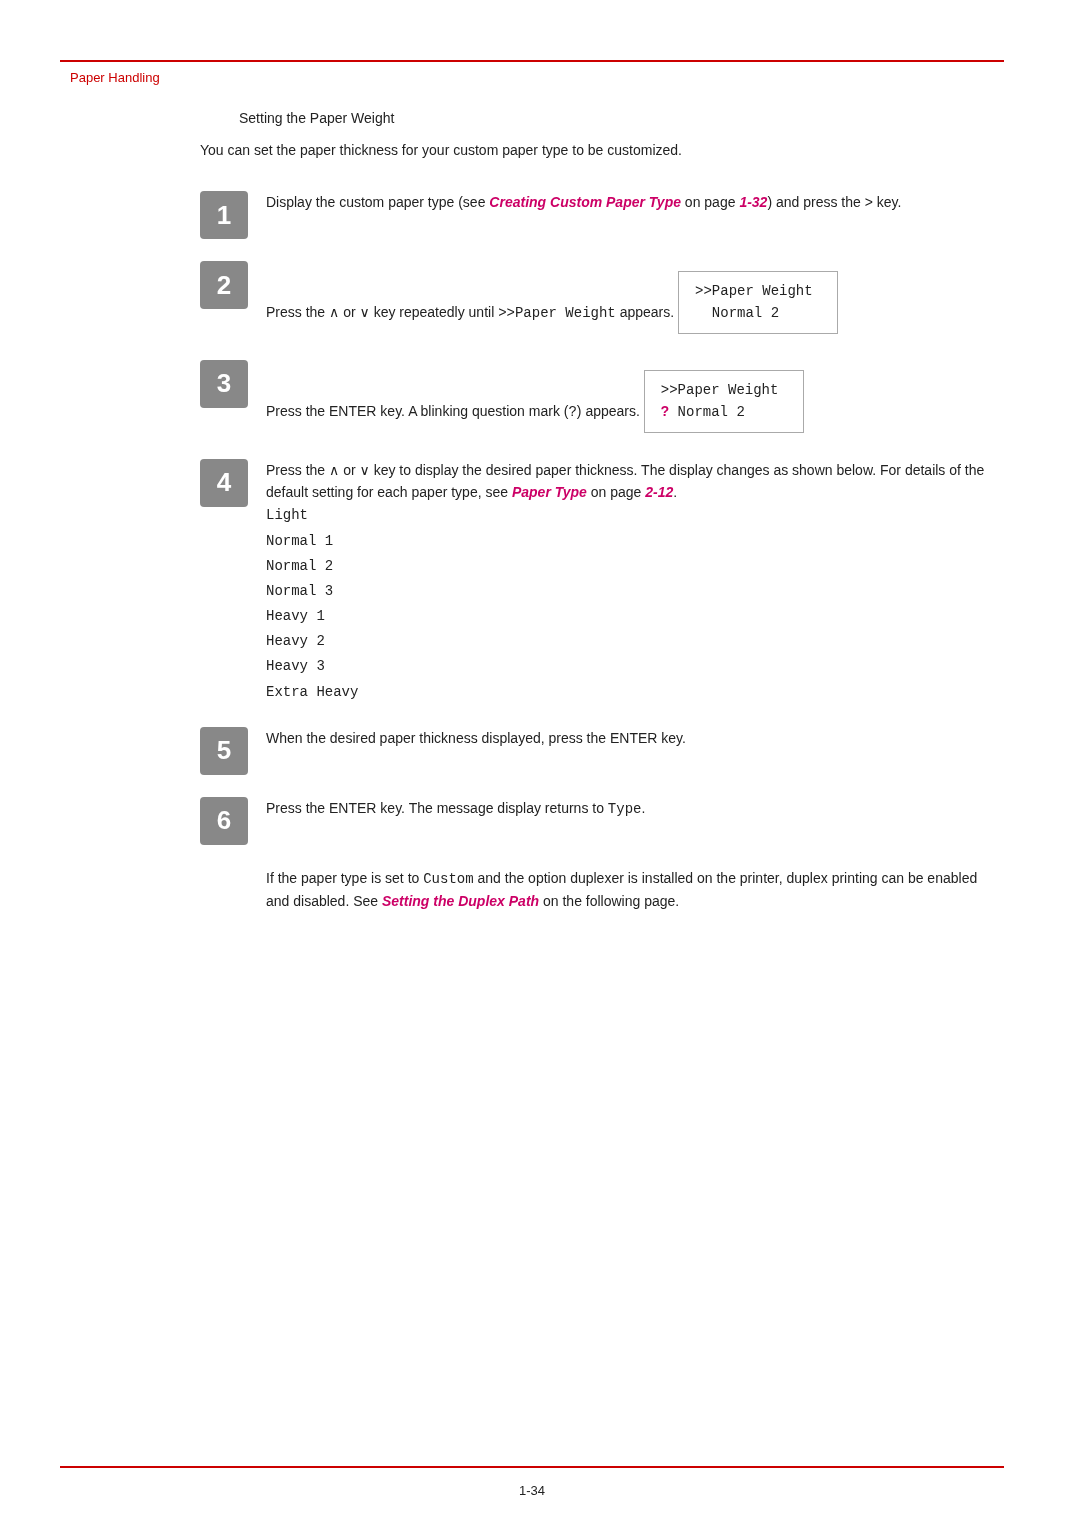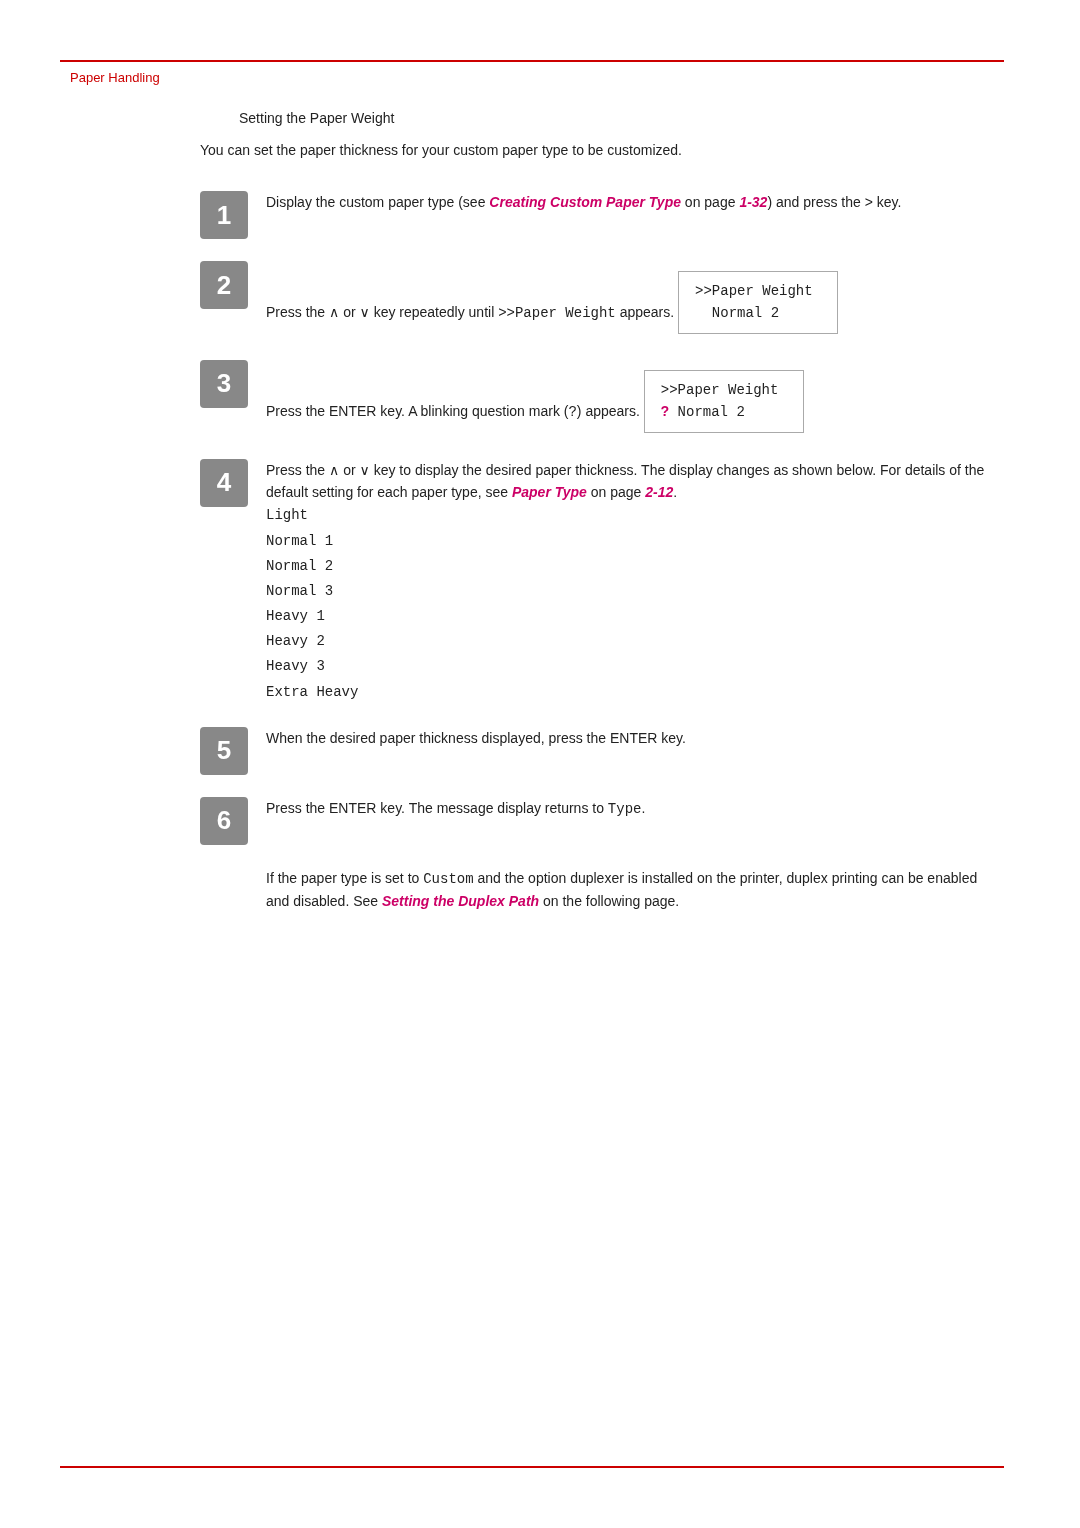--- a/index.html
+++ b/index.html
@@ -195,20 +195,21 @@
 <body>
 
 <div class="page-container">
 
   <div class="top-line"></div>
 
   <div class="bottom-line"></div>
 
   <div class="breadcrumb">Paper Handling</div>
 
+  <div class="footer">1-34</div>
 
   <div class="content">
 
     <div class="section-title">Setting the Paper Weight</div>
 
     <div class="intro-para">You can set the paper thickness for your custom paper type to be customized.</div>
 
     <div class="steps">
 
       <div class="step">

